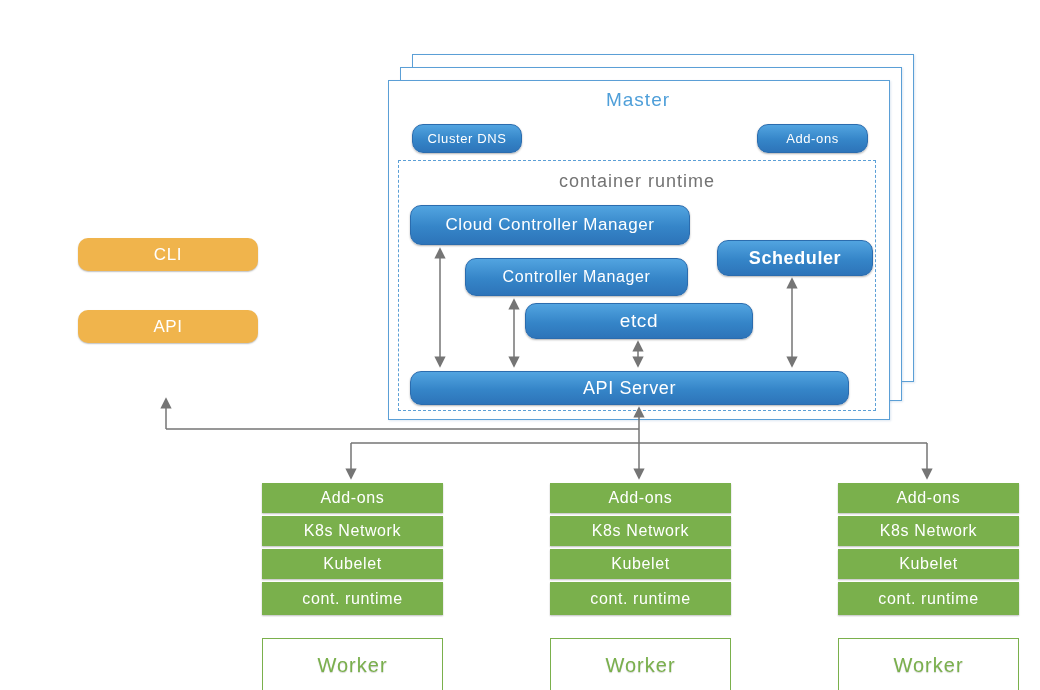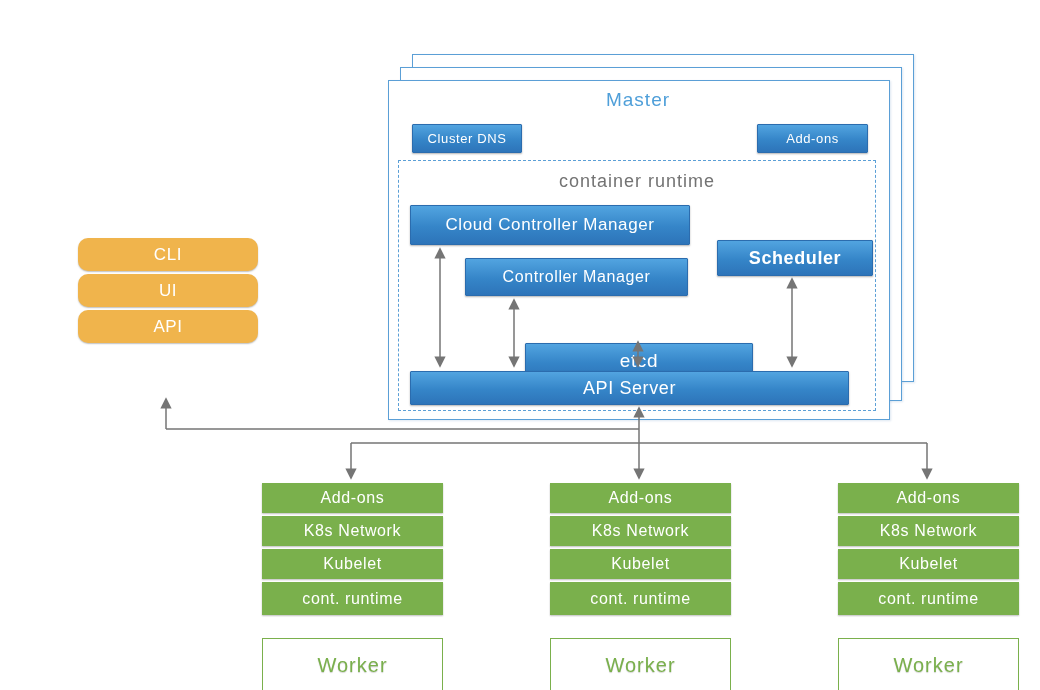--- a/index.html
+++ b/index.html
@@ -50,35 +50,35 @@
     letter-spacing: 1px;
     color: #737373;
     z-index: 4;
   }
 
   
   .blue-node {
     position: absolute;
     background: linear-gradient(180deg, #52a4e0 0%, #3585c8 55%, #2d74b9 100%);
     border: 1px solid #2b6cae;
-    border-radius: 1px;
+    border-radius: 11px;
     box-shadow: 0 1px 2px rgba(0,0,0,0.3);
     color: #ffffff;
     display: flex;
     align-items: center;
     justify-content: center;
     letter-spacing: 0.6px;
     z-index: 4;
     box-sizing: border-box;
   }
   .n-clusterdns { left: 412px; top: 124px; width: 110px; height: 29px; font-size: 13px; }
   .n-addons-m   { left: 757px; top: 124px; width: 111px; height: 29px; font-size: 13px; }
   .n-ccm        { left: 410px; top: 205px; width: 280px; height: 40px; font-size: 17px; }
   .n-cm         { left: 465px; top: 258px; width: 223px; height: 38px; font-size: 16px; }
-  .n-etcd       { left: 525px; top: 303px; width: 228px; height: 36px; font-size: 19px; margin-top: 40px; }
+  .n-etcd       { left: 525px; top: 303px; width: 228px; height: 36px; font-size: 19px; }
   .n-sched      { left: 717px; top: 240px; width: 156px; height: 36px; font-size: 18px; font-weight: bold; }
   .n-api        { left: 410px; top: 371px; width: 439px; height: 34px; font-size: 18px; }
 
   
   .stack-row {
     position: absolute;
     color: #ffffff;
     display: flex;
     align-items: center;
     justify-content: center;
@@ -142,21 +142,20 @@
   <div class="runtime-box"></div>
   <div class="runtime-title">container runtime</div>
 
   <div class="blue-node n-ccm">Cloud Controller Manager</div>
   <div class="blue-node n-cm">Controller Manager</div>
   <div class="blue-node n-etcd">etcd</div>
   <div class="blue-node n-sched">Scheduler</div>
   <div class="blue-node n-api">API Server</div>
 
   <div class="stack-row orange a-row a-r0">CLI</div>
-  <div class="stack-row orange a-row a-r1">UI</div>
   <div class="stack-row orange a-row a-r2">API</div>
 
   <div class="stack-row green w-row ws1 w-r0">Add-ons</div>
   <div class="stack-row green w-row ws1 w-r1">K8s Network</div>
   <div class="stack-row green w-row ws1 w-r2">Kubelet</div>
   <div class="stack-row green w-row ws1 w-r3">cont. runtime</div>
   <div class="stack-base base-green ws1 w-base">Worker</div>
 
   <div class="stack-row green w-row ws2 w-r0">Add-ons</div>
   <div class="stack-row green w-row ws2 w-r1">K8s Network</div>

